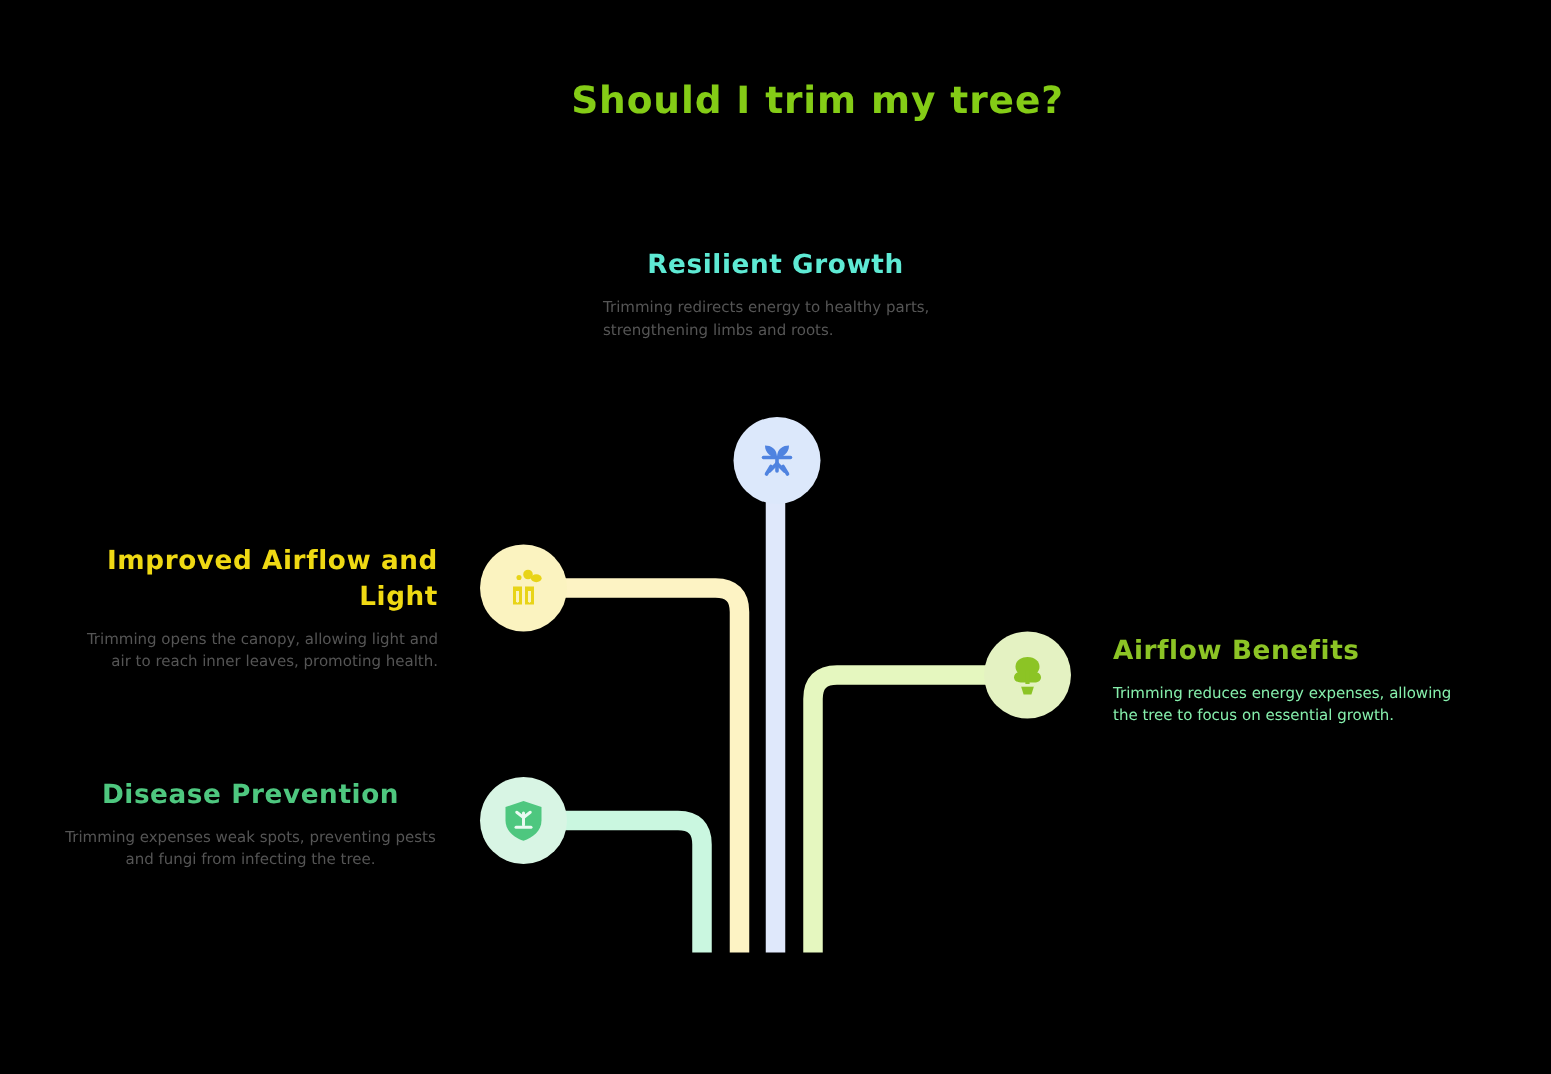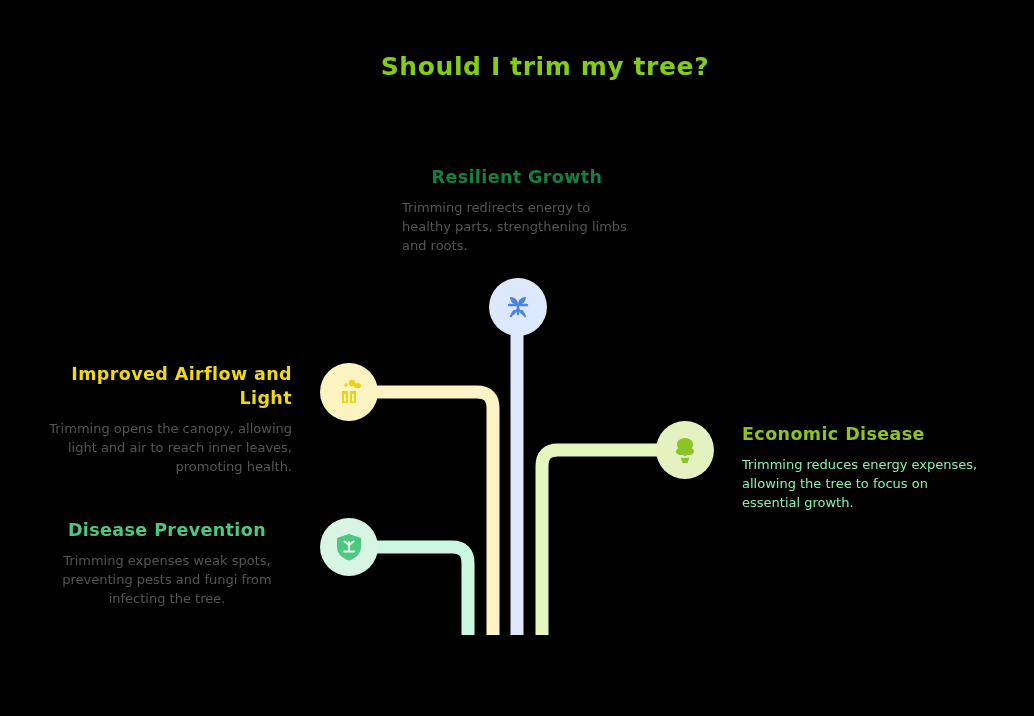--- a/index.html
+++ b/index.html
@@ -66,21 +66,21 @@
   .block .heading {
     font-family: "DejaVu Sans", sans-serif;
     font-size: 17.5px;
     font-weight: bold;
     letter-spacing: 0.4px;
     line-height: 1.38;
     margin: 0 0 10px 0;
   }
   .block .body {
     font-family: "DejaVu Sans", sans-serif;
-    font-size: 13px;
+    font-size: 10px;
     line-height: 1.44;
     color: #555555;
     margin: 0;
   }
 
   #block-resilient {
     left: 402px; top: 165px; width: 230px;
     text-align: left;
   }
   #block-resilient .heading { color: #3b82f6; text-align: center; }
@@ -131,21 +131,21 @@
           <path d="M17 15 C 17 9, 21 7, 25 7 C 25 12, 21 15, 17 15 Z" fill="#4f83e0" stroke="none"></path>
           <path d="M17 19 L12 24"></path>
           <path d="M17 19 L22 24"></path>
           <path d="M13 21 L10 26"></path>
           <path d="M21 21 L24 26"></path>
         </g>
       </svg>
     </span>
   </div>
   <div class="block" id="block-resilient">
-    <div class="heading" style="color: #15803d;">Resilient Growth</div>
+    <div class="heading" style="color: #5eead4;">Resilient Growth</div>
     <div class="body" style="color: rgb(85, 85, 85);">Trimming redirects energy to healthy parts, strengthening limbs and roots.</div>
   </div>
 
   <div class="node" id="node-airflow" style="background: rgb(251, 243, 192);">
     <span>
       <svg width="32" height="32" viewBox="0 0 32 32">
         <g fill="#e8d417">
           <circle cx="19" cy="7" r="3.2"></circle>
           <circle cx="13" cy="9" r="1.7"></circle>
           <ellipse cx="24.5" cy="9.5" rx="3.6" ry="2.6"></ellipse>
@@ -191,17 +191,17 @@
           <rect x="14.6" y="13" width="2.8" height="9"></rect>
           <path d="M11.5 23 L20.5 23 L18.6 29 L13.4 29 Z"></path>
         </g>
         <g fill="#e4f2c2">
           <rect x="11.5" y="22.2" width="9" height="1.6"></rect>
         </g>
       </svg>
     </span>
   </div>
   <div class="block" id="block-economic">
-    <div class="heading" style="color: rgb(140, 196, 37);">Economic Disease</div>
+    <div class="heading" style="color: rgb(140, 196, 37);">Airflow Benefits</div>
     <div class="body" style="color: #86efac;">Trimming reduces energy expenses, allowing the tree to focus on essential growth.</div>
   </div>
 
 </div>
 
 </body></html>

